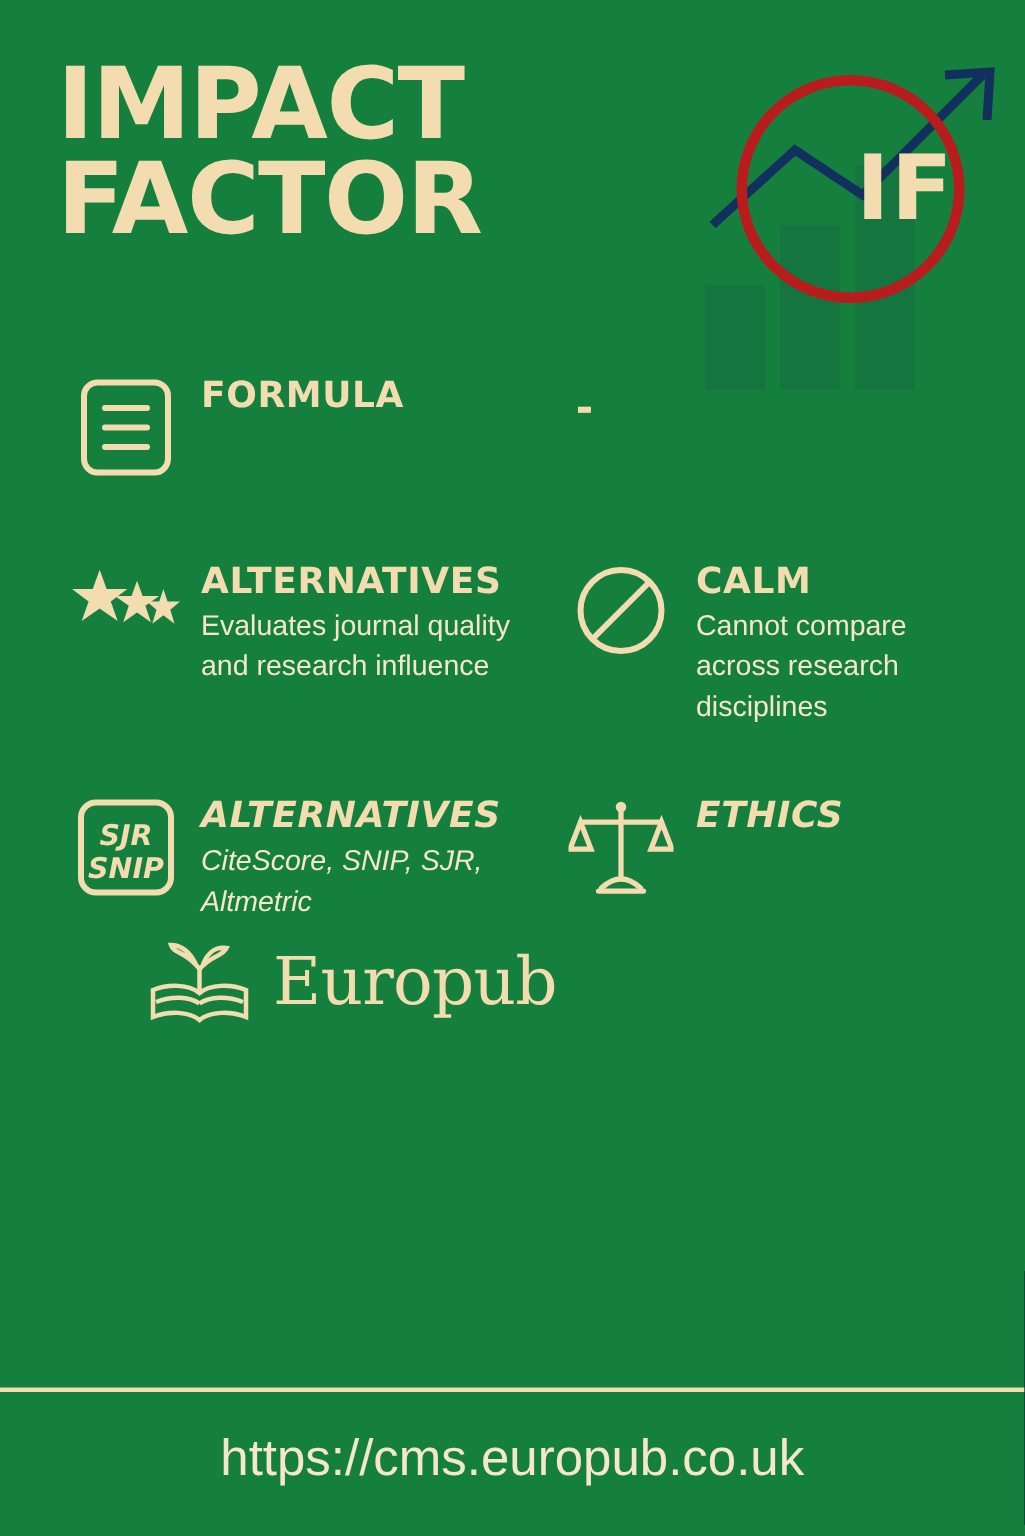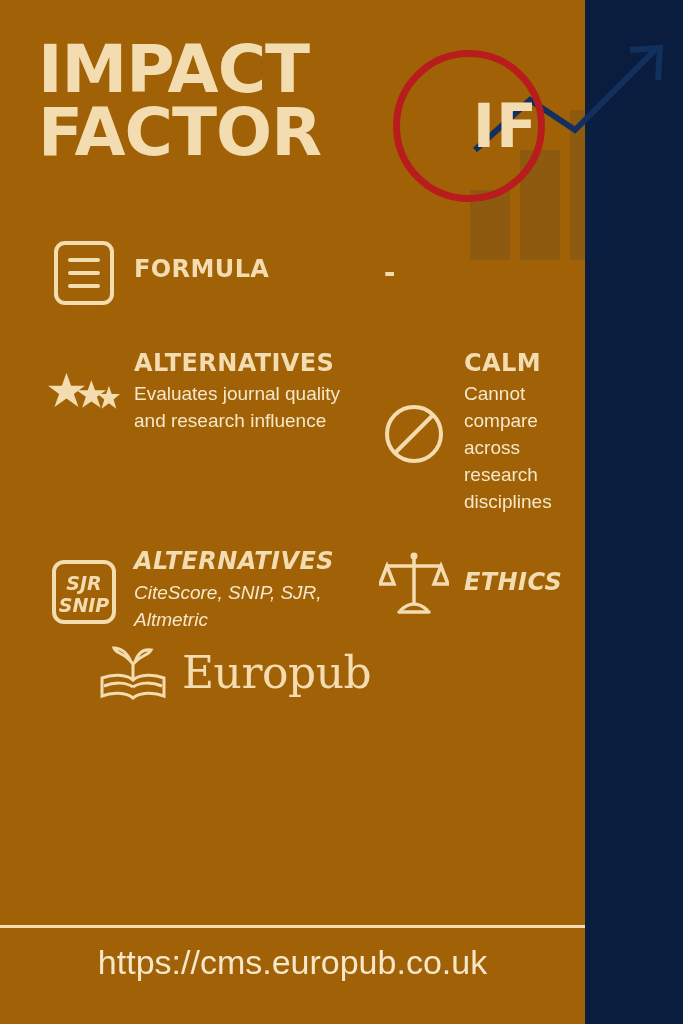--- a/index.html
+++ b/index.html
@@ -4,22 +4,22 @@
 <style>
   * { box-sizing: border-box; margin: 0; padding: 0; }
   html, body {
     width: 683px; height: 1024px;
     background: #0a1d3f;
     font-family: "Liberation Sans", sans-serif;
     overflow: hidden;
   }
   .poster {
     position: relative;
-    width: 585px; height: 1024px;
-    background: #a16207;
+    width: 683px; height: 1024px;
+    background: #15803d;
     color: #f0dcb0;
   }
   
   .bg-deco { position: absolute; inset: 0; pointer-events: none; }
 
   
   .header {
     position: relative;
     padding: 38px 34px 0 38px;
     display: flex;
@@ -58,22 +58,23 @@
     position: relative;
     margin-top: 36px;
     padding: 0 34px 0 48px;
   }
   .row {
     display: flex;
     align-items: flex-start;
   }
   .cell {
     display: flex;
-    align-items: center;
+    align-items: flex-start;
     gap: 14px;
+    margin-top: 12px;
   }
   .cell-left { width: 330px; flex: 0 0 330px; }
   .cell-right { flex: 1 1 auto; }
 
   .icon-wrap {
     flex: 0 0 auto;
     width: 72px;
     display: flex;
     justify-content: center;
     padding-top: 2px;
@@ -148,21 +149,21 @@
   
   .divider {
     position: absolute;
     left: 0; right: 0;
     bottom: 96px;
     height: 3px;
     background: #f3dcb0;
   }
   .footer {
     position: absolute;
-    left: 0; right: 0; bottom: 14px;
+    left: 0; right: 0; bottom: 4px;
     height: 96px;
     display: flex; align-items: center; justify-content: center;
   }
   .footer a, .footer span {
     font-size: 34px;
     color: #f5e7c8;
     text-decoration: none;
     letter-spacing: 0px;
   }
 

